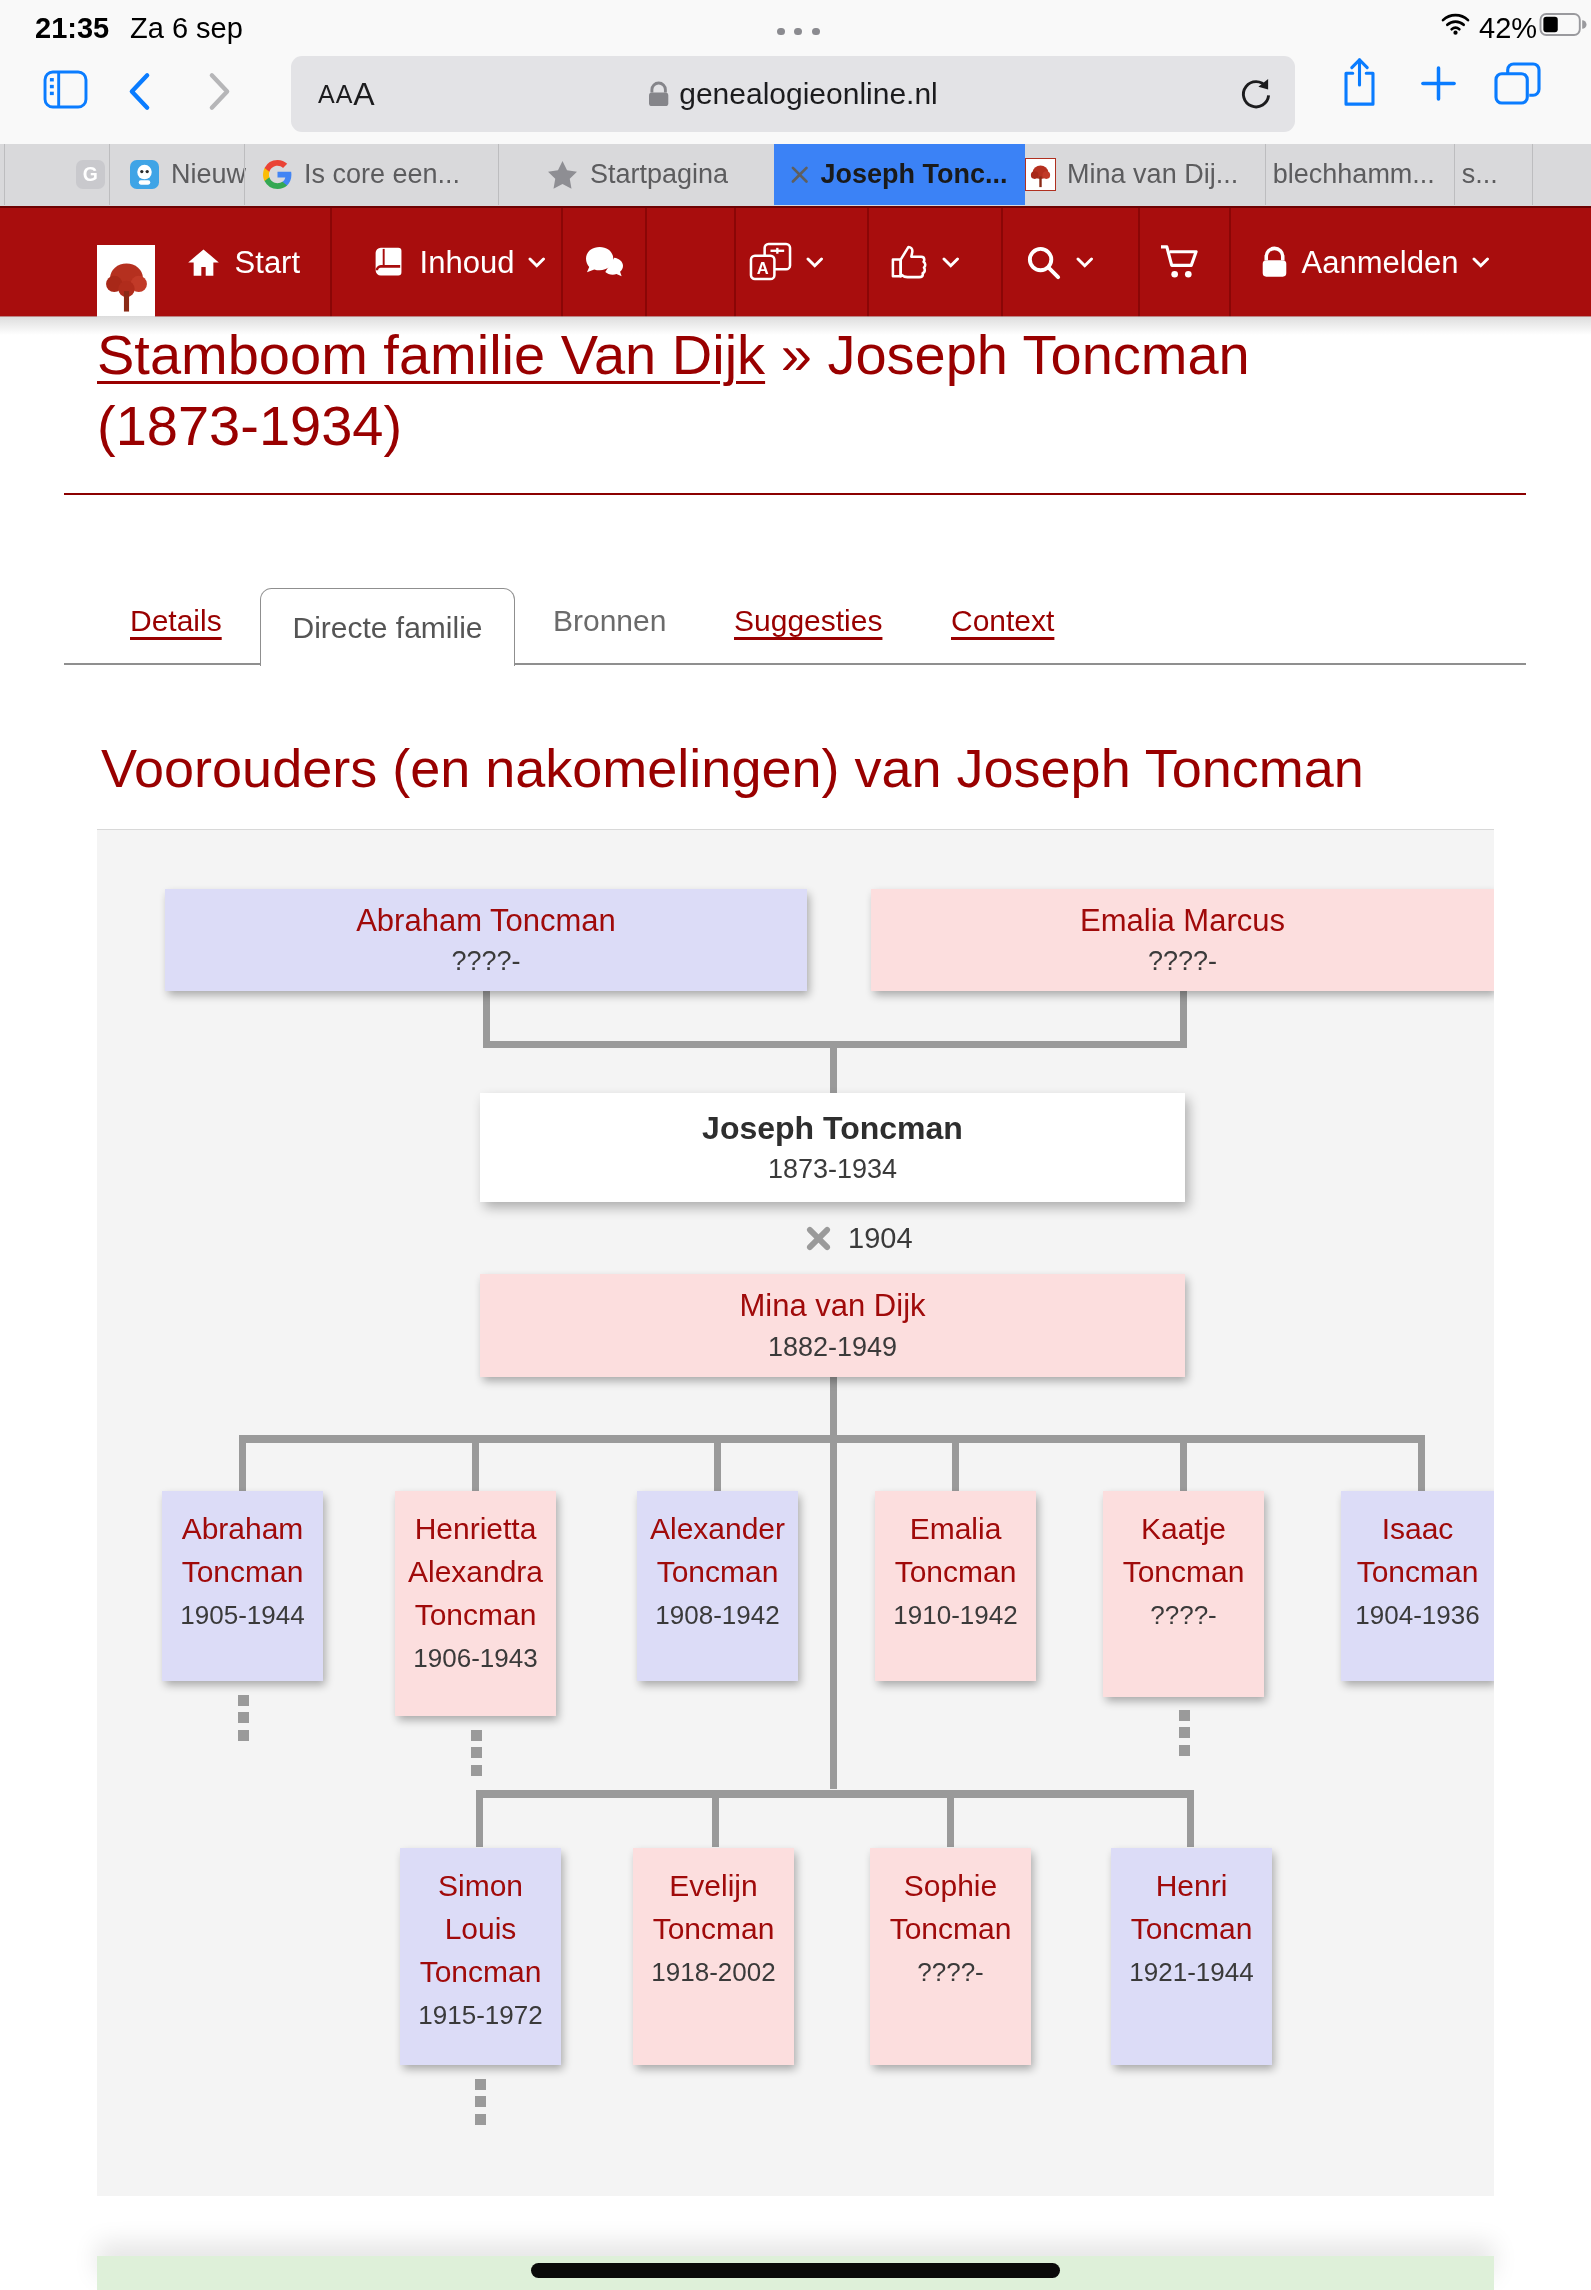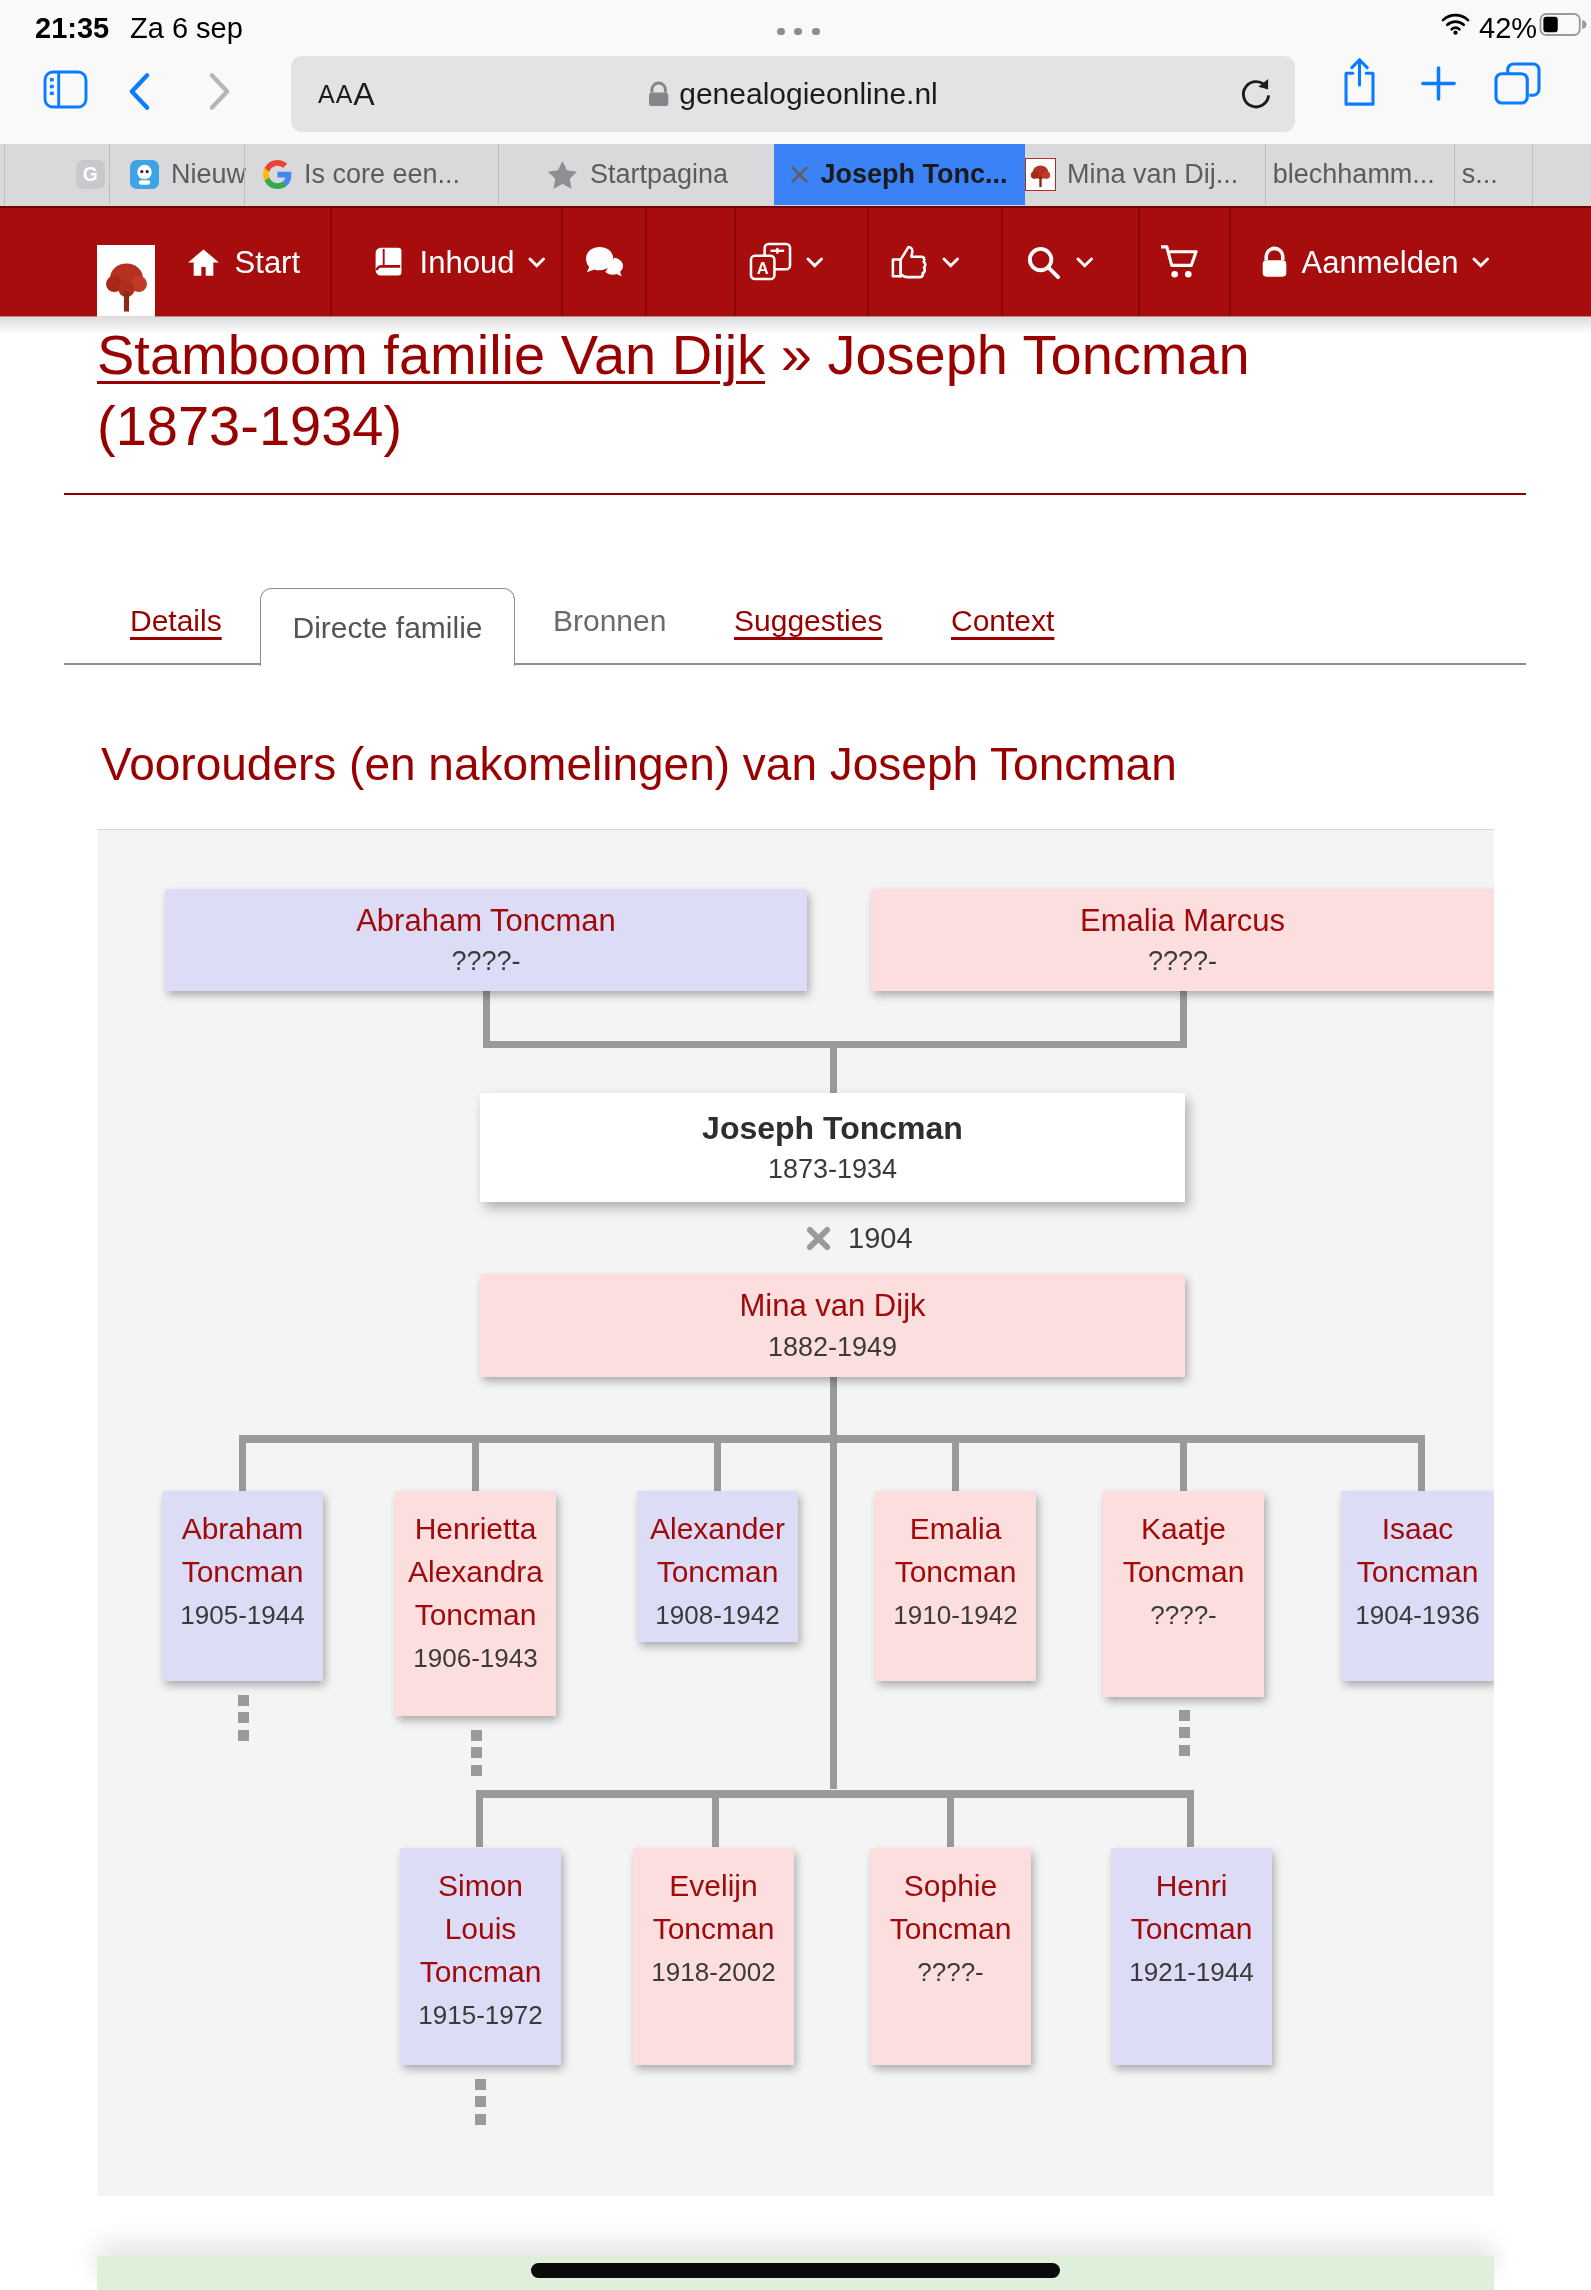--- a/index.html
+++ b/index.html
@@ -30,21 +30,21 @@
   .logoBox{position:absolute;left:97px;top:245px;width:58px;height:72px;background:#fff;display:flex;align-items:flex-end;justify-content:center;}
   
   .pagetitle{position:absolute;left:97px;top:320px;width:1310px;font-size:56px;line-height:1.26;color:var(--accent,#990000);}
   .pagetitle a{color:var(--accent,#990000);text-decoration:underline;text-underline-offset:6.8px;text-decoration-thickness:2.9px;}
   .title-rule{position:absolute;left:64px;top:493px;width:1462px;height:1.9px;background:#8b0000;}
   .ptab{position:absolute;top:604px;font-size:30px;}
   .ptab.link{color:var(--accent,#990000);text-decoration:underline;text-underline-offset:5.8px;}
   .ptab.plain{color:#6b6b6b;}
   .tabline{position:absolute;left:64px;top:663px;width:1462px;height:1.9px;background:#8f8f8f;}
   .activetab{position:absolute;left:260px;top:588px;width:255px;height:78px;background:#fff;border:1.9px solid #8f8f8f;border-bottom:none;border-radius:11.6px 11.6px 0 0;box-sizing:border-box;z-index:2;display:flex;align-items:center;justify-content:center;font-size:30px;color:#555;}
-  .sectionhead{position:absolute;left:101px;top:737px;font-size:46px;color:var(--accent,#990000);}
+  .sectionhead{position:absolute;left:101px;top:737px;font-size:54px;color:var(--accent,#990000);}
   
   .treewrap{position:absolute;left:97px;top:829px;width:1397px;height:1366px;background:var(--container-bg,#f4f4f4);border-top:1.9px solid #d8d8d8;overflow:hidden;}
   .cline{position:absolute;background:var(--conn,#9a9a9a);}
   .pbox{position:absolute;box-sizing:border-box;text-align:center;box-shadow:2.9px 4.9px 8.7px rgba(0,0,0,.32);cursor:pointer;}
   .pbox.m{background:var(--male,#dcdcf7);}
   .pbox.f{background:var(--female,#fcdede);}
   .pbox.focus{background:#fff;box-shadow:3.9px 5.8px 11.6px rgba(0,0,0,.30);}
   .bigbox{display:flex;flex-direction:column;align-items:center;justify-content:center;gap:7.8px;}
   .bigbox .pname{font-size:31px;color:var(--name-red,#990000);}
   .bigbox .pyears{font-size:27px;color:#3a3a3a;}
@@ -404,21 +404,21 @@
     </div>
 
     <div class="pbox m childbox" style="left:65px;top:661px;width:161px;height:190px;">
       <div class="pname">Abraham Toncman</div>
       <div class="pyears">1905-1944</div>
     </div>
     <div class="pbox f childbox" style="left:298px;top:661px;width:161px;height:225px;">
       <div class="pname">Henrietta Alexandra Toncman</div>
       <div class="pyears">1906-1943</div>
     </div>
-    <div class="pbox m childbox" style="left:540px;top:661px;width:161px;height:151px;">
+    <div class="pbox m childbox" style="left:540px;top:661px;width:161px;height:190px;">
       <div class="pname">Alexander Toncman</div>
       <div class="pyears">1908-1942</div>
     </div>
     <div class="pbox f childbox" style="left:778px;top:661px;width:161px;height:190px;">
       <div class="pname">Emalia Toncman</div>
       <div class="pyears">1910-1942</div>
     </div>
     <div class="pbox f childbox" style="left:1006px;top:661px;width:161px;height:206px;">
       <div class="pname">Kaatje Toncman</div>
       <div class="pyears">????-</div>

